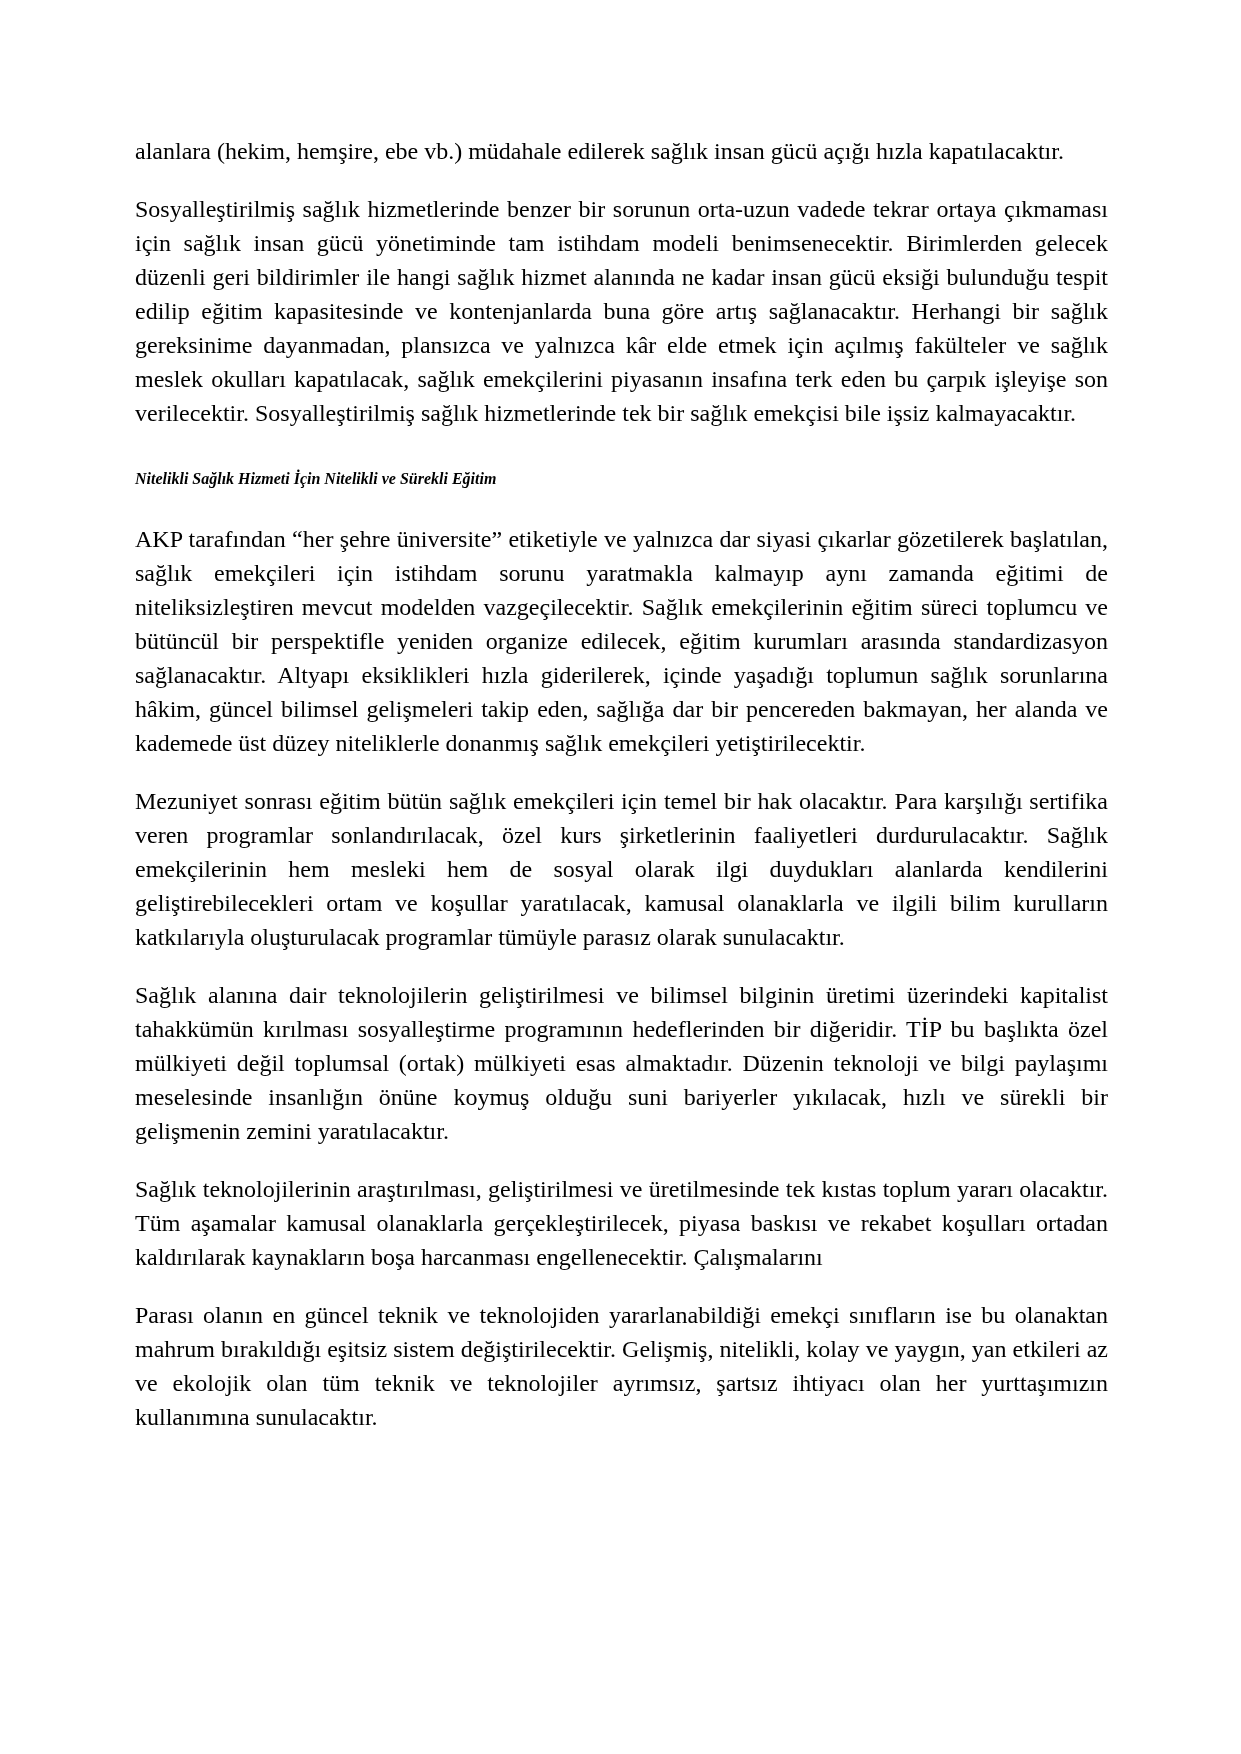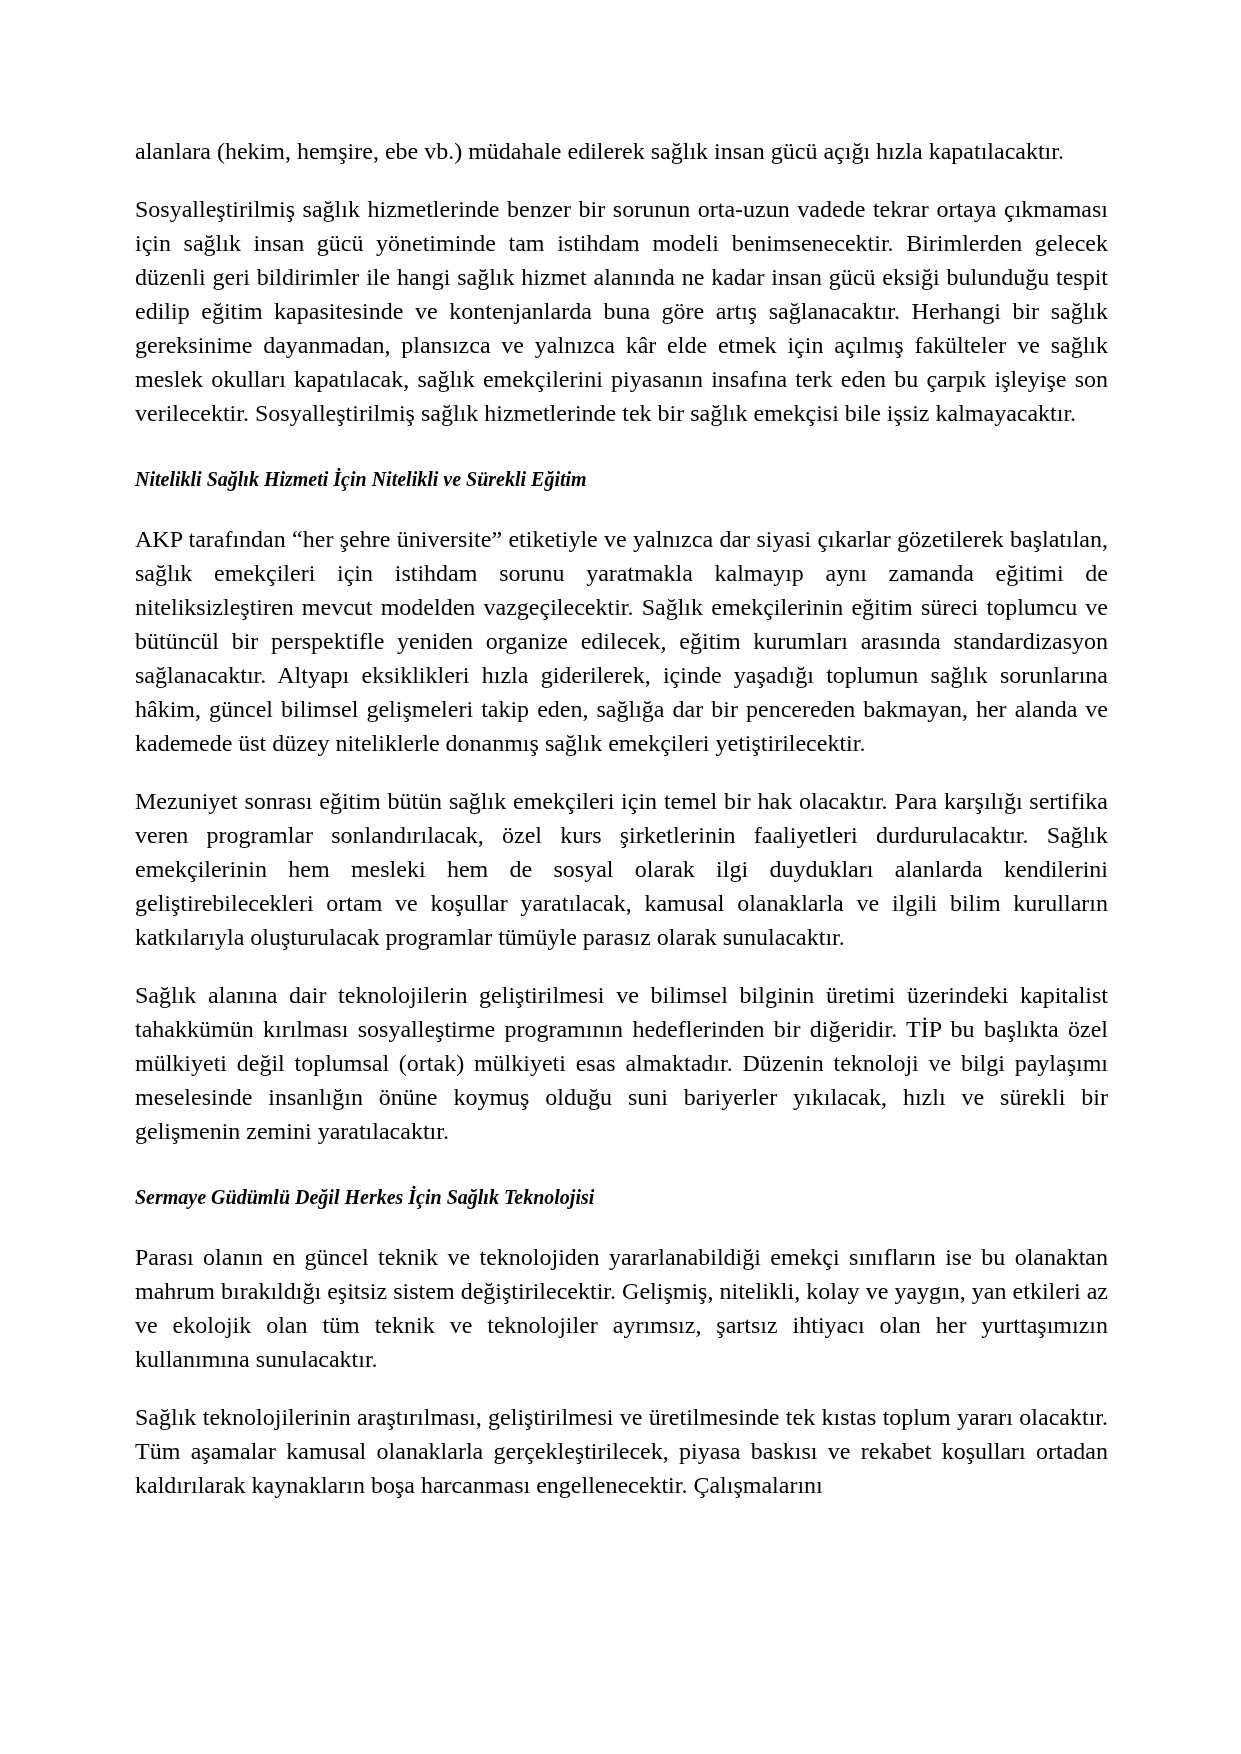--- a/index.html
+++ b/index.html
@@ -19,21 +19,21 @@
     color: #000000;
     overflow: hidden;
   }
   .para {
     font-size: 24px;
     line-height: 34px;
     text-align: justify;
     margin: 0 0 24px 0;
   }
   .heading {
-    font-size: 20px;
+    font-size: 16px;
     line-height: 34px;
     font-weight: bold;
     margin: 32px 0 26px 0;
   }
   .heading.italic {
     font-style: italic;
   }
 </style>
 </head>
 <body>
@@ -45,18 +45,17 @@
 
   <h3 class="heading italic">Nitelikli Sağlık Hizmeti İçin Nitelikli ve Sürekli Eğitim</h3>
 
   <p class="para">AKP tarafından “her şehre üniversite” etiketiyle ve yalnızca dar siyasi çıkarlar gözetilerek başlatılan, sağlık emekçileri için istihdam sorunu yaratmakla kalmayıp aynı zamanda eğitimi de niteliksizleştiren mevcut modelden vazgeçilecektir. Sağlık emekçilerinin eğitim süreci toplumcu ve bütüncül bir perspektifle yeniden organize edilecek, eğitim kurumları arasında standardizasyon sağlanacaktır. Altyapı eksiklikleri hızla giderilerek, içinde yaşadığı toplumun sağlık sorunlarına hâkim, güncel bilimsel gelişmeleri takip eden, sağlığa dar bir pencereden bakmayan, her alanda ve kademede üst düzey niteliklerle donanmış sağlık emekçileri yetiştirilecektir.</p>
 
   <p class="para">Mezuniyet sonrası eğitim bütün sağlık emekçileri için temel bir hak olacaktır. Para karşılığı sertifika veren programlar sonlandırılacak, özel kurs şirketlerinin faaliyetleri durdurulacaktır. Sağlık emekçilerinin hem mesleki hem de sosyal olarak ilgi duydukları alanlarda kendilerini geliştirebilecekleri ortam ve koşullar yaratılacak, kamusal olanaklarla ve ilgili bilim kurulların katkılarıyla oluşturulacak programlar tümüyle parasız olarak sunulacaktır.</p>
 
 
   <p class="para">Sağlık alanına dair teknolojilerin geliştirilmesi ve bilimsel bilginin üretimi üzerindeki kapitalist tahakkümün kırılması sosyalleştirme programının hedeflerinden bir diğeridir. TİP bu başlıkta özel mülkiyeti değil toplumsal (ortak) mülkiyeti esas almaktadır. Düzenin teknoloji ve bilgi paylaşımı meselesinde insanlığın önüne koymuş olduğu suni bariyerler yıkılacak, hızlı ve sürekli bir gelişmenin zemini yaratılacaktır.</p>
 
-  <h3 class="heading italic">Sermaye Güdümlü Değil Herkes İçin Sağlık Teknolojisi</h3>
+
+  <p class="para">Sağlık teknolojilerinin araştırılması, geliştirilmesi ve üretilmesinde tek kıstas toplum yararı olacaktır. Tüm aşamalar kamusal olanaklarla gerçekleştirilecek, piyasa baskısı ve rekabet koşulları ortadan kaldırılarak kaynakların boşa harcanması engellenecektir. Çalışmalarını</p>
 
   <p class="para">Parası olanın en güncel teknik ve teknolojiden yararlanabildiği emekçi sınıfların ise bu olanaktan mahrum bırakıldığı eşitsiz sistem değiştirilecektir. Gelişmiş, nitelikli, kolay ve yaygın, yan etkileri az ve ekolojik olan tüm teknik ve teknolojiler ayrımsız, şartsız ihtiyacı olan her yurttaşımızın kullanımına sunulacaktır.</p>
-
-  <p class="para">Sağlık teknolojilerinin araştırılması, geliştirilmesi ve üretilmesinde tek kıstas toplum yararı olacaktır. Tüm aşamalar kamusal olanaklarla gerçekleştirilecek, piyasa baskısı ve rekabet koşulları ortadan kaldırılarak kaynakların boşa harcanması engellenecektir. Çalışmalarını</p>
 </div>
 
 </body></html>

